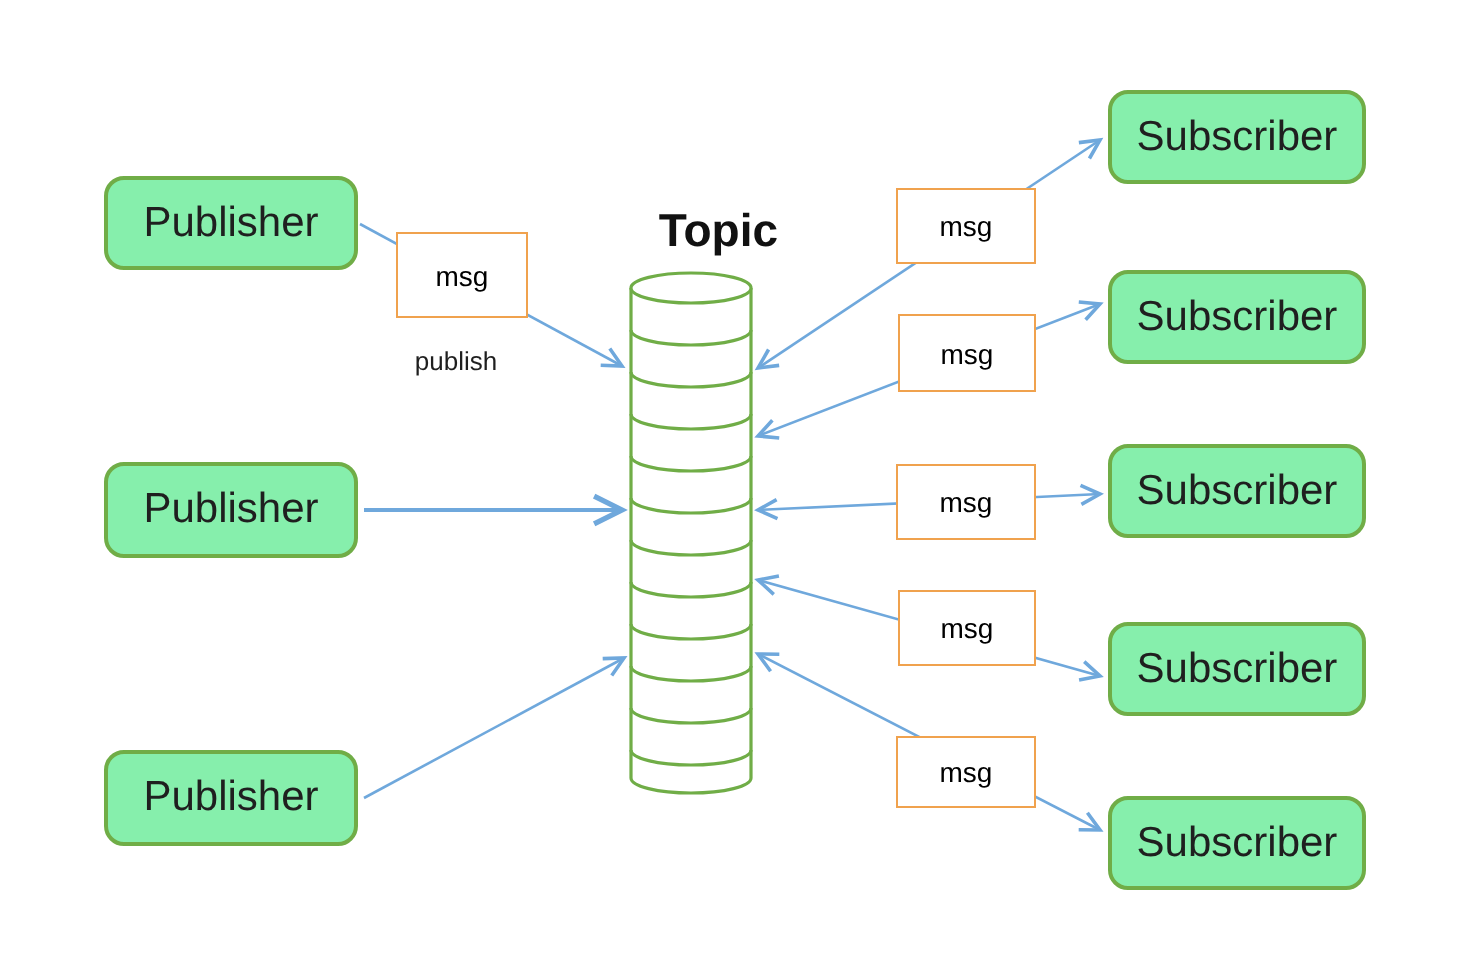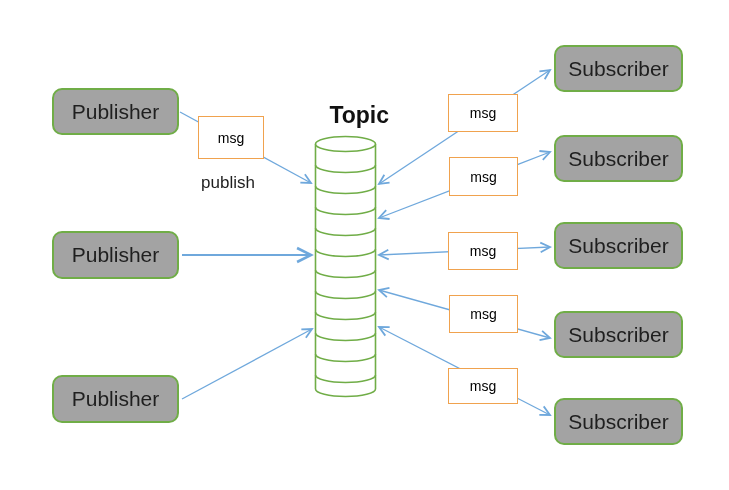--- a/index.html
+++ b/index.html
@@ -3,34 +3,34 @@
 <meta charset="utf-8">
 <style>
   html,body{margin:0;padding:0;background:#ffffff;}
   .stage{
     position:relative;width:729px;height:490px;background:#ffffff;overflow:hidden;
     font-family:"Liberation Sans",sans-serif;color:#1f1f1f;
   }
   .wires{position:absolute;left:0;top:0;}
   .node{
     position:absolute;display:flex;align-items:center;justify-content:center;
-    background:#a3a3a3;border:2px solid #70AD47;border-radius:10px;
+    background:#86efac;border:2px solid #70AD47;border-radius:10px;
     font-size:21px;color:#1f1f1f;box-sizing:border-box;
   }
   .msgbox{
     position:absolute;display:flex;align-items:center;justify-content:center;
     background:#ffffff;border:1.5px solid #F0A24E;
     font-size:14px;color:#000000;box-sizing:border-box;
   }
   .topic-label{
     position:absolute;left:303px;top:102px;width:86px;text-align:right;
     font-size:23px;font-weight:600;color:#111111;
   }
   .annotation{
-    position:absolute;font-size:17px;color:#1f1f1f;text-align:center;
+    position:absolute;font-size:13px;color:#1f1f1f;text-align:center;
   }
   .ann-publish{left:194px;top:173px;width:68px;}
   .ann-subscribe{left:416px;top:423px;width:130px;white-space:nowrap;}
   .wire{stroke:#6FA8DC;stroke-width:1.3;fill:none;}
   .wire.thick{stroke-width:1.9;}
   .cyl{stroke:#70AD47;stroke-width:1.6;}
 </style>
 </head>
 <body>
 

